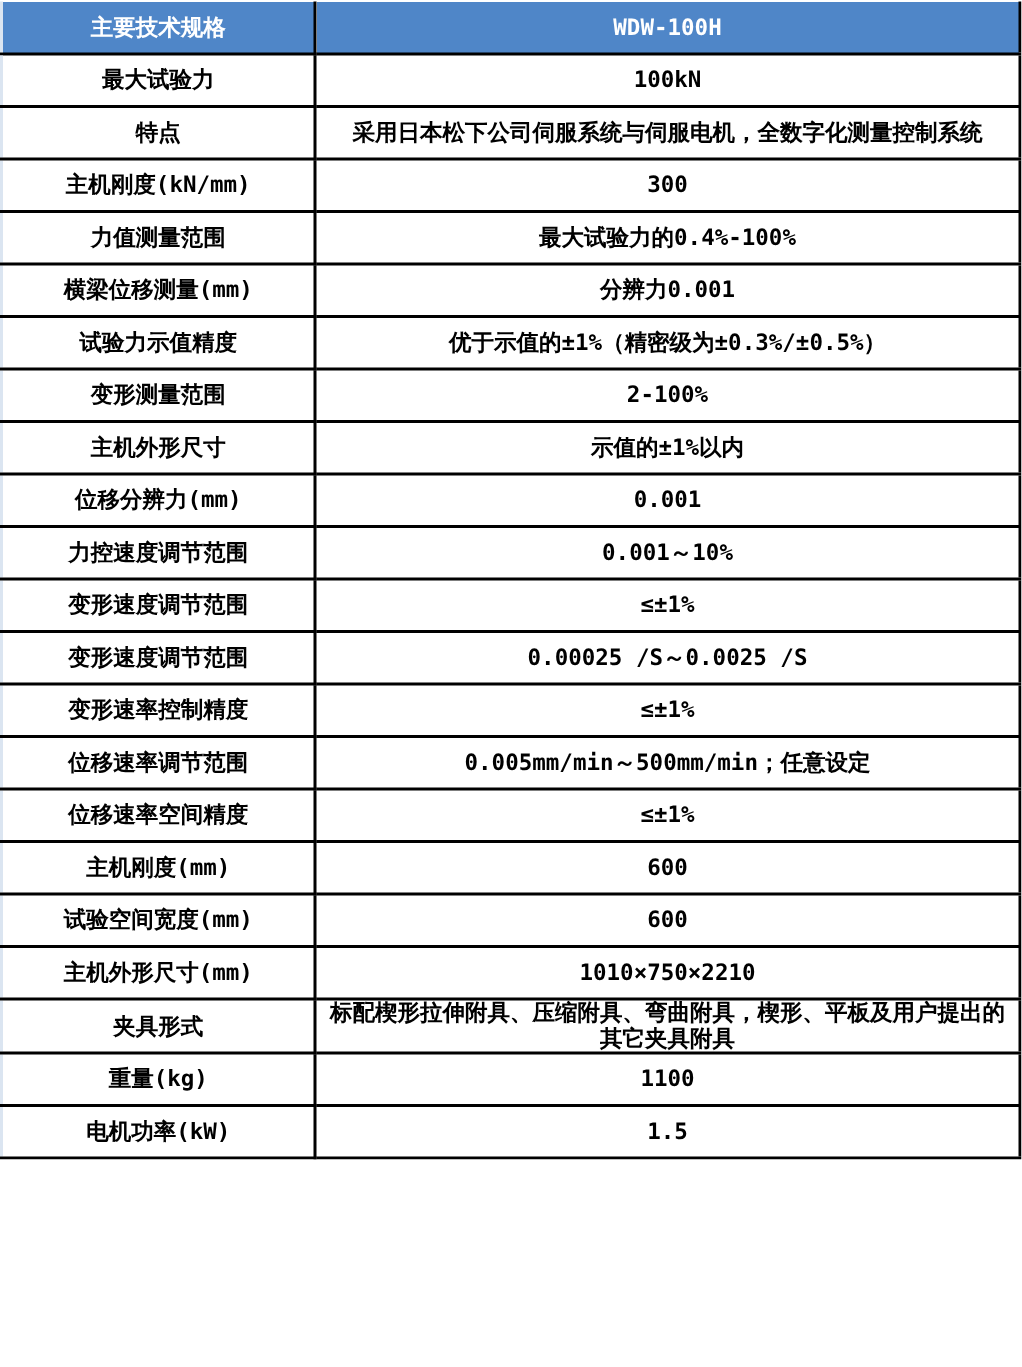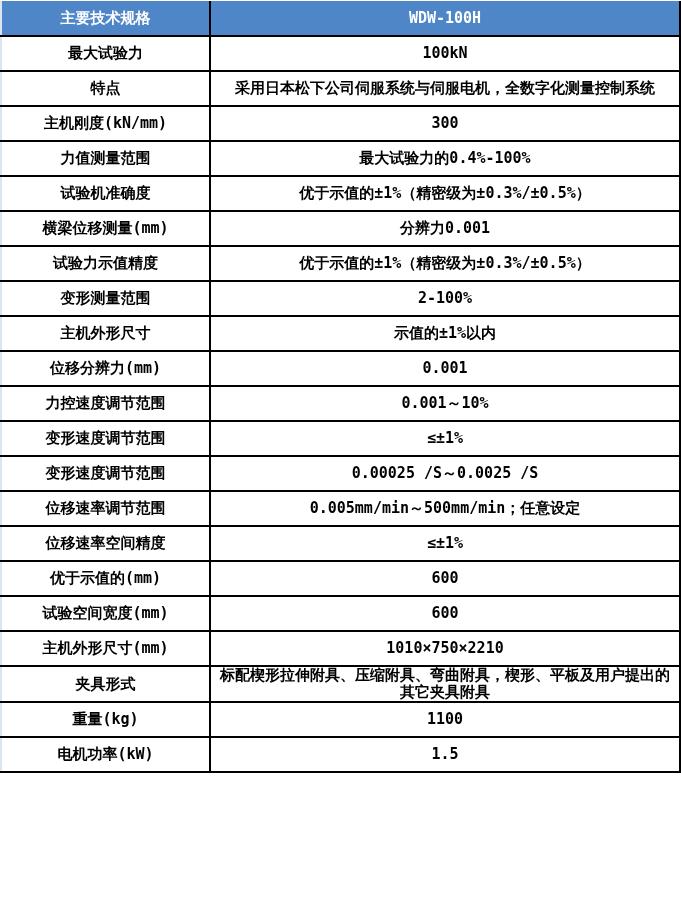--- a/index.html
+++ b/index.html
@@ -78,24 +78,20 @@
   <tr>
     <td class="name-cell">主机刚度(kN/mm)</td>
     <td class="value-cell">300</td>
   </tr>
 
   <tr>
     <td class="name-cell">力值测量范围</td>
     <td class="value-cell">最大试验力的0.4%-100%</td>
   </tr>
 
-  <tr>
-    <td class="name-cell">试验机准确度</td>
-    <td class="value-cell">优于示值的±1%（精密级为±0.3%/±0.5%）</td>
-  </tr>
 
 
   <tr>
     <td class="name-cell">横梁位移测量(mm)</td>
     <td class="value-cell">分辨力0.001</td>
   </tr>
 
   <tr>
     <td class="name-cell">试验力示值精度</td>
     <td class="value-cell">优于示值的±1%（精密级为±0.3%/±0.5%）</td>
@@ -125,33 +121,37 @@
   <tr>
     <td class="name-cell">变形速度调节范围</td>
     <td class="value-cell">≤±1%</td>
   </tr>
 
   <tr>
     <td class="name-cell">变形速度调节范围</td>
     <td class="value-cell">0.00025 /S～0.0025 /S</td>
   </tr>
 
+  <tr>
+    <td class="name-cell">变形速率控制精度</td>
+    <td class="value-cell">≤±1%</td>
+  </tr>
 
   <tr>
     <td class="name-cell">位移速率调节范围</td>
     <td class="value-cell">0.005mm/min～500mm/min；任意设定</td>
   </tr>
 
   <tr>
     <td class="name-cell">位移速率空间精度</td>
     <td class="value-cell">≤±1%</td>
   </tr>
 
   <tr>
-    <td class="name-cell">优于示值的(mm)</td>
+    <td class="name-cell">主机刚度(mm)</td>
     <td class="value-cell">600</td>
   </tr>
 
   <tr>
     <td class="name-cell">试验空间宽度(mm)</td>
     <td class="value-cell">600</td>
   </tr>
 
   <tr>
     <td class="name-cell">主机外形尺寸(mm)</td>

